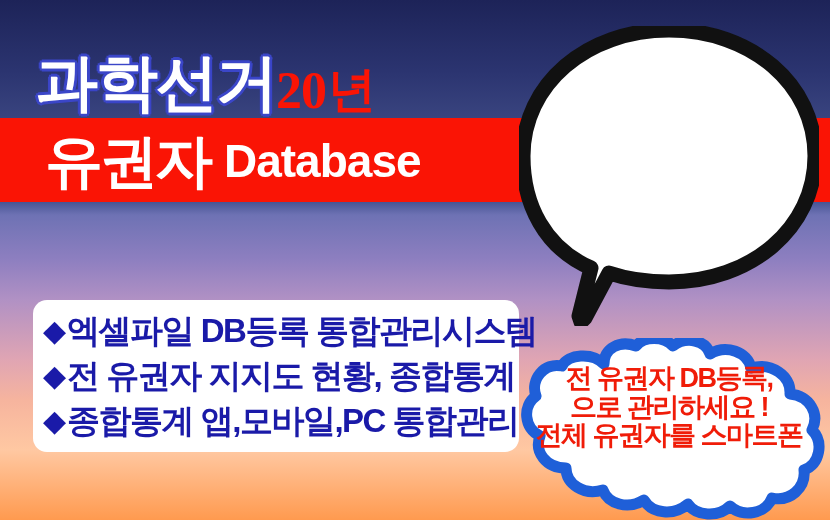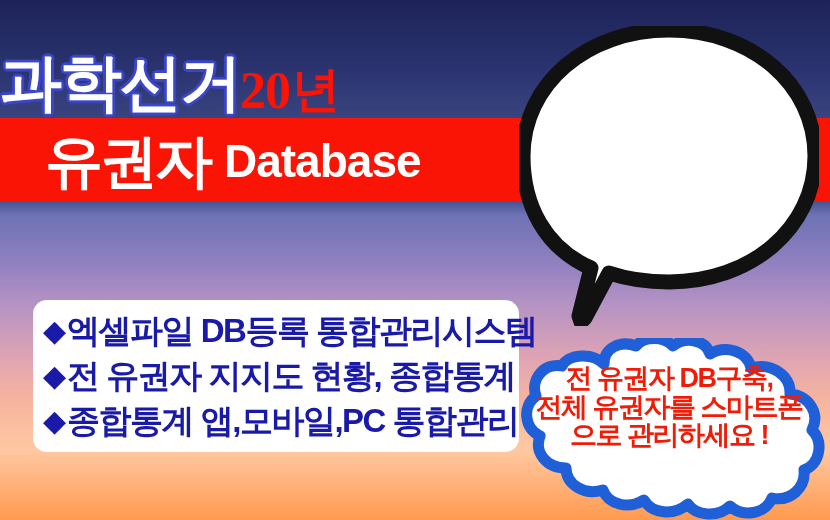--- a/index.html
+++ b/index.html
@@ -48,20 +48,21 @@
   }
 
   
   .title-row {
     position: absolute;
     left: 0; top: 14px;
     width: 520px; height: 100px;
     display: flex;
     align-items: flex-end;
     justify-content: flex-start;
+    padding-left: 36px;
     box-sizing: border-box;
   }
   .t-kr {
     font-size: 62px;
     font-weight: bold;
     color: #ffffff;
     letter-spacing: -2px;
     line-height: 1;
     text-shadow:
       -2px -2px 0 #3b46c8,  2px -2px 0 #3b46c8,
@@ -279,19 +280,19 @@
                  C166 178 144 176 136 162
                  C120 172 100 166 95 152
                  C76 158 58 146 58 130
                  C38 130 26 114 32 98
                  C16 90 14 68 28 58
                  C22 42 36 24 54 28
                  C60 16 84 14 96 26 Z"></path>
       </g>
     </svg>
     <div class="cloud-text">
-      <span class="cl">전 유권자 DB구축,</span>
+      <span class="cl">전 유권자 DB등록,</span>
+      <span class="cl">으로 관리하세요 !</span>
       <span class="cl">전체 유권자를 스마트폰</span>
-      <span class="cl">으로 관리하세요 !</span>
     </div>
   </div>
 
 </div>
 
 </body></html>

